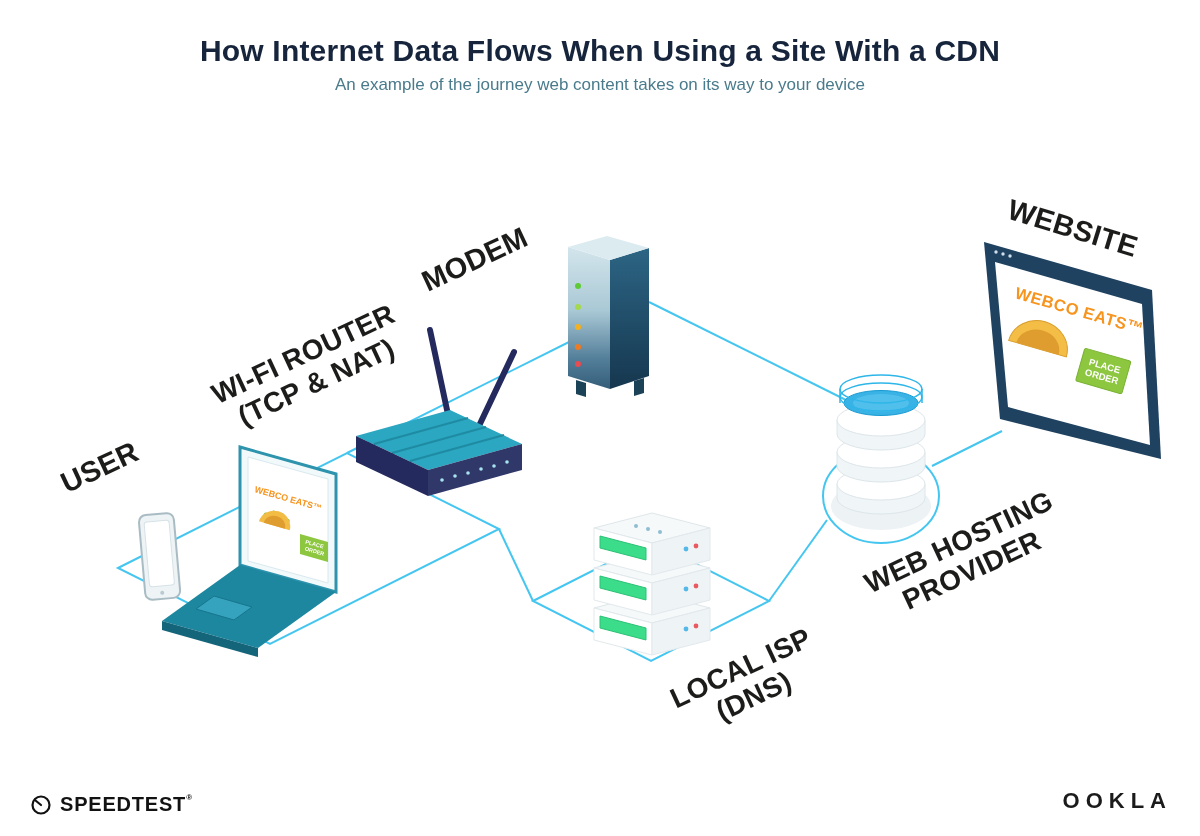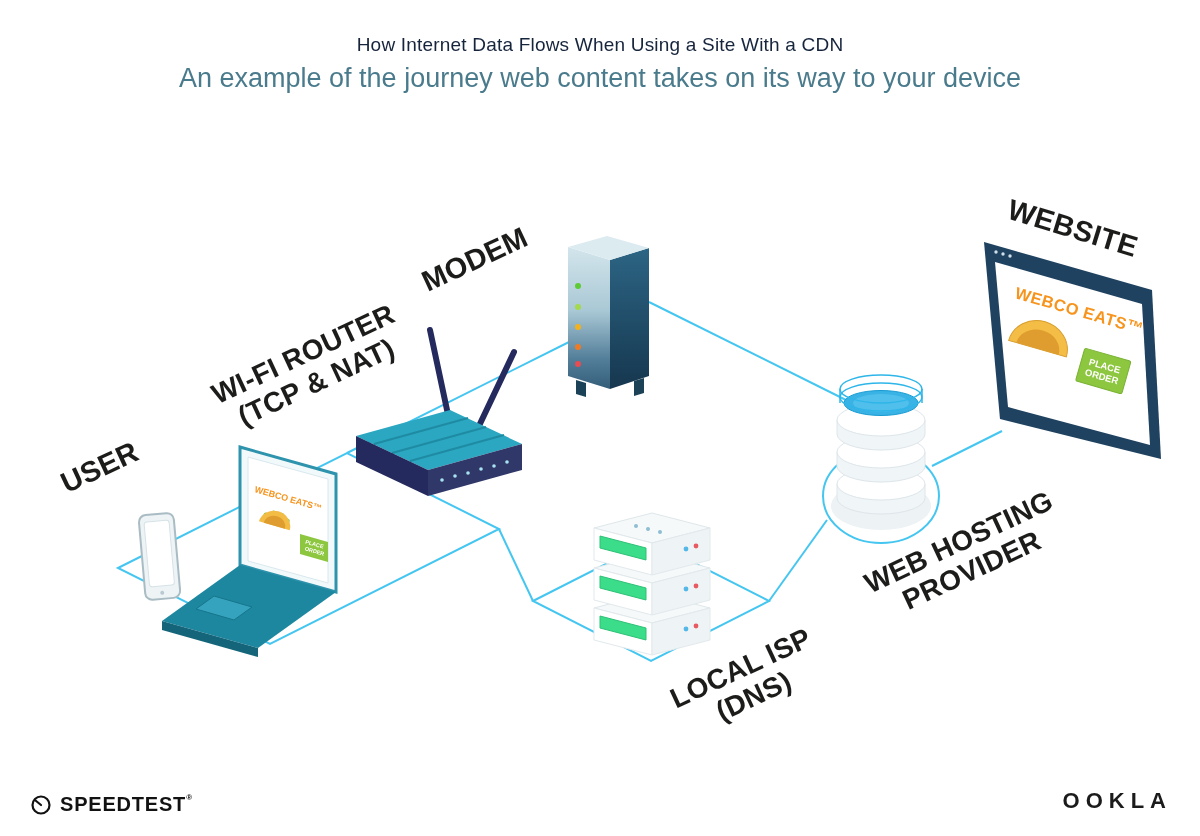--- a/index.html
+++ b/index.html
@@ -2,22 +2,22 @@
 <html><head>
 <meta charset="utf-8">
 <style>
   html,body { margin:0; padding:0; background:#ffffff; }
   .canvas {
     position:relative; width:1200px; height:836px; background:#ffffff;
     overflow:hidden; font-family:"Liberation Sans", sans-serif;
   }
   
   .header { position:absolute; top:34px; left:0; width:100%; text-align:center; }
-  .title  { margin:0; font-size:19px; font-weight:400; color:#16243c; letter-spacing:0.2px; }
-  .subtitle { margin:7px 18px 0; font-size:27px; font-weight:400; color:#4a7b8c; }
+  .title  { margin:0; font-size:30px; font-weight:700; color:#16243c; letter-spacing:0.2px; }
+  .subtitle { margin:7px 18px 0; font-size:17px; font-weight:400; color:#4a7b8c; }
 
   
   .diagram-svg { position:absolute; left:0; top:0; width:1200px; height:836px; }
   svg text { font-family:"Liberation Sans", sans-serif; }
 
   
   .iso-label {
     position:absolute; font-weight:700; color:#1c1c1a; text-align:center;
     line-height:1.1; font-size:29px; letter-spacing:0.3px; white-space:nowrap;
   }

